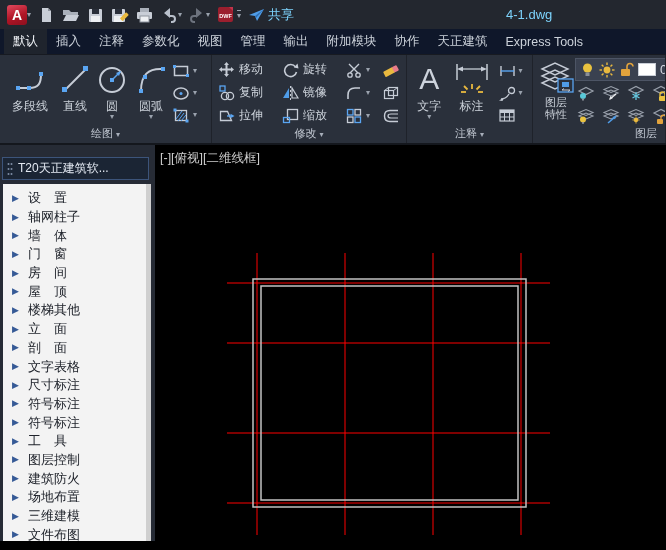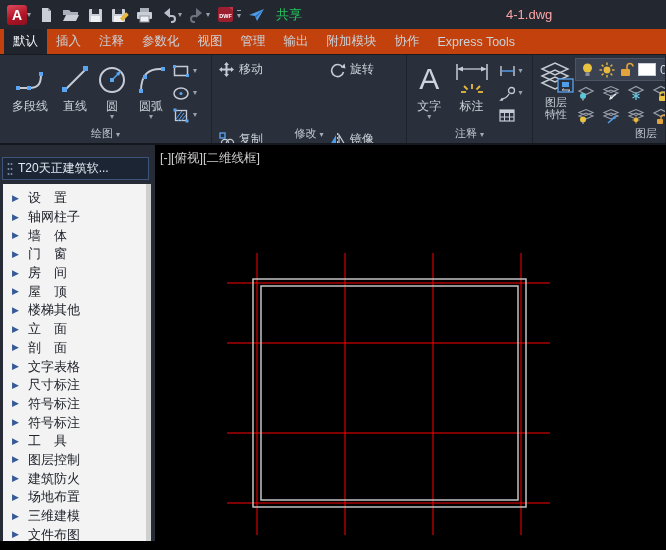--- a/index.html
+++ b/index.html
@@ -6,43 +6,43 @@
   html,body { width:666px; height:550px; overflow:hidden; }
   body { font-family:"Liberation Sans", sans-serif; background:#000; }
 
   
   .titlebar { height:29px; background:#23272f; display:flex; align-items:center; padding:0 4px; position:relative; }
   .qat { display:flex; align-items:center; }
   .qat-btn { height:24px; display:flex; align-items:center; justify-content:center; padding:0 3px; }
   .caret { font-size:8px; color:#9aa2ad; line-height:8px; }
   .caret-bar { font-size:8px; color:#9aa2ad; line-height:8px; border-top:1px solid #9aa2ad; padding-top:1px; margin-left:2px; }
   .alogo { width:20px; height:20px; border-radius:3px; background:linear-gradient(160deg,#e04a5f 0%,#b01526 55%,#8d0f1e 100%); color:#fff; font-weight:bold; font-size:14px; display:flex; align-items:center; justify-content:center; }
-  .doc-title { position:absolute; left:506px; top:7px; color:#fca5a5; font-size:13px; }
-  .share-lbl { color:#22c55e; font-size:13px; margin-left:10px; }
+  .doc-title { position:absolute; left:506px; top:7px; color:#7dd3fc; font-size:13px; }
+  .share-lbl { color:#7dd3fc; font-size:13px; margin-left:2px; }
 
   
-  .tabrow { height:26px; background:#c2410c; display:flex; align-items:stretch; padding-left:4px; border-bottom:1px solid #171a21; overflow:hidden; white-space:nowrap; }
+  .tabrow { height:26px; background:#0f172a; display:flex; align-items:stretch; padding-left:4px; border-bottom:1px solid #171a21; overflow:hidden; white-space:nowrap; }
   .tab { padding:0 9px; display:flex; align-items:center; color:#ccd2da; font-size:12.5px; cursor:default; }
   .tab.active { background:#1f242d; color:#eef1f5; }
 
   
   .ribbon { height:90px; background:#2a303b; display:flex; position:relative; border-bottom:2px solid #14171d; }
   .panel { position:relative; height:100%; border-right:1px solid #1e222a; overflow:hidden; }
   .panel-label { position:absolute; bottom:2px; left:0; right:0; text-align:center; color:#c2c8d2; font-size:11px; }
   .panel-label.right { text-align:right; padding-right:8px; }
   .pl-caret { font-size:8px; color:#a7aeb9; margin-left:3px; }
 
   .p-draw { width:212px; display:flex; gap:2px; padding:3px 0 16px 4px; }
   .bigbtn { display:flex; flex-direction:column; align-items:center; }
   .icon-area { height:42px; display:flex; align-items:center; justify-content:center; }
   .biglabel { font-size:12px; color:#ccd2da; line-height:13px; white-space:nowrap; }
   .minicol { display:flex; flex-direction:column; justify-content:space-between; padding:3px 0 2px; }
   .mini-item { display:flex; align-items:center; gap:2px; height:20px; }
 
-  .p-modify { width:195px; display:grid; grid-template-columns:64px 64px 36px 24px; grid-auto-rows:23px; padding:3px 0 16px 6px; align-items:center;gap:47px; }
+  .p-modify { width:195px; display:grid; grid-template-columns:64px 64px 36px 24px; grid-auto-rows:23px; padding:3px 0 16px 6px; align-items:center; }
   .mrow { display:flex; align-items:center; gap:4px; font-size:12px; color:#ccd2da; white-space:nowrap; }
 
   .p-annot { width:126px; display:flex; gap:4px; padding:3px 0 16px 6px; }
   .glyphA { font-size:30px; color:#cdd3dc; line-height:38px; font-weight:500; }
 
   .p-layer { width:133px; display:flex; gap:0; padding:3px 0 16px 4px; }
   .props-label { font-size:11px; color:#ccd2da; line-height:12px; text-align:center; }
   .layer-right { display:flex; flex-direction:column; gap:3px; }
   .combo-row { height:24px; display:flex; align-items:center; gap:4px; background:#3a4150; border:1px solid #4d5565; padding:0 4px; }
   .layer-name { color:#d5dae2; font-size:13px; }
@@ -138,20 +138,21 @@
 <div class="tabrow">
   <div class="tab active">默认</div>
   <div class="tab">插入</div>
   <div class="tab">注释</div>
   <div class="tab">参数化</div>
   <div class="tab">视图</div>
   <div class="tab">管理</div>
   <div class="tab">输出</div>
   <div class="tab">附加模块</div>
   <div class="tab">协作</div>
+  <div class="tab">天正建筑</div>
   <div class="tab">Express Tools</div>
 </div>
 
 <div class="ribbon">
 
   <div class="panel p-draw">
     <div class="bigbtn" style="width:52px">
       <div class="icon-area">
           <svg width="36" height="36">
             <path d="M6 27 L17 27 C27 27 29 22 29 13" fill="none" stroke="#c6ccd6" stroke-width="2"></path>

